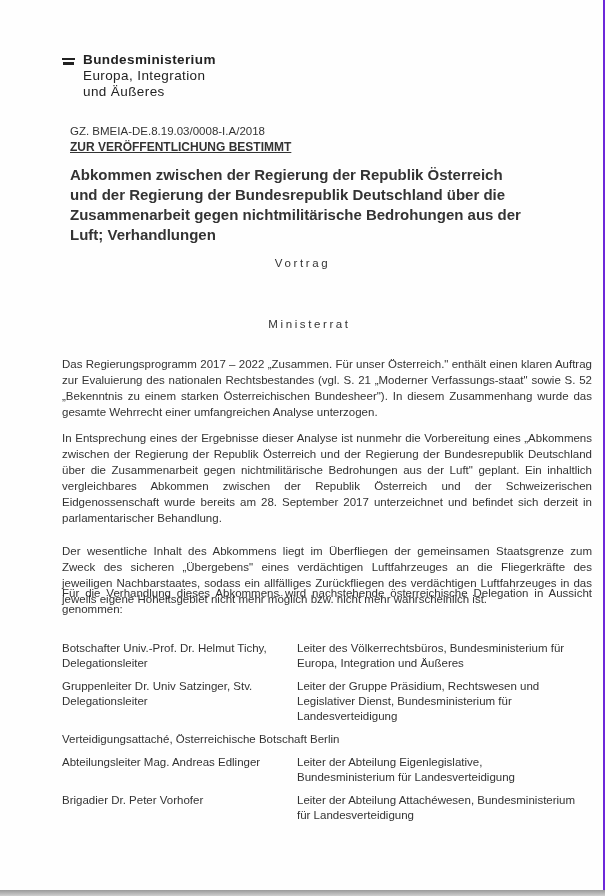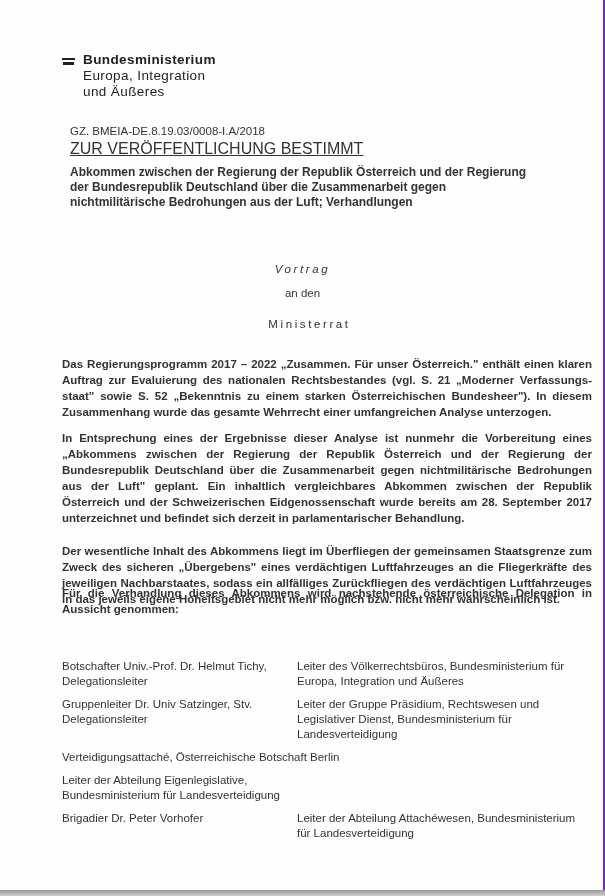--- a/index.html
+++ b/index.html
@@ -21,32 +21,32 @@
   .logo { position: absolute; left: 62px; top: 52px; }
   .logo-mark { position: absolute; left: 0; top: 6px; width: 13px; height: 9px; }
   .logo-mark .bar1 { position: absolute; left: 0; top: 0; width: 13px; height: 2px; background: #222; }
   .logo-mark .bar2 { position: absolute; left: 1px; top: 4px; width: 11px; height: 3px; background: #222; }
   .logo-text {
     position: absolute; left: 21px; top: 0; width: 200px;
     font-size: 13.5px; line-height: 16px; color: #222; letter-spacing: 0.4px;
   }
   .logo-text .l1 { font-weight: bold; }
   .gz { position: absolute; left: 70px; top: 125px; font-size: 11.5px; color: #333; }
-  .pub { position: absolute; left: 70px; top: 140px; font-size: 16px; font-weight: normal; text-decoration: underline; color: #333; }
+  .pub { position: absolute; left: 70px; top: 140px; font-size: 12px; font-weight: bold; text-decoration: underline; color: #333; }
   .title {
     position: absolute; left: 70px; top: 165px; width: 460px;
-    font-size: 12px; line-height: 15px; font-weight: bold; color: #333;
+    font-size: 15px; line-height: 20px; font-weight: bold; color: #333;
   }
   .center { position: absolute; left: 0; width: 605px; text-align: center; color: #333; font-size: 11.5px; }
   .spaced { letter-spacing: 2.6px; }
   .body-text {
     position: absolute; left: 62px; width: 530px;
-    font-size: 11.5px; line-height: 16px; text-align: justify; color: #333; font-weight: bold;
+    font-size: 11.5px; line-height: 16px; text-align: justify; color: #333;
   }
-  .delegation { position: absolute; left: 62px; top: 659px; width: 530px; font-size: 11.5px; line-height: 15px; color: #333; }
+  .delegation { position: absolute; left: 62px; top: 641px; width: 530px; font-size: 11.5px; line-height: 15px; color: #333; }
   .del-row { display: flex; margin-bottom: 8px; }
   .del-name { width: 235px; flex: none; }
   .del-role { width: 280px; }
 </style>
 </head>
 <body>
 
 <div class="page">
 
   <div class="logo">
@@ -59,42 +59,42 @@
       <div>Europa, Integration</div>
       <div>und Äußeres</div>
     </div>
   </div>
 
   <div class="gz">GZ. BMEIA-DE.8.19.03/0008-I.A/2018</div>
   <div class="pub">ZUR VERÖFFENTLICHUNG BESTIMMT</div>
 
   <div class="title">Abkommen zwischen der Regierung der Republik Österreich und der Regierung der Bundesrepublik Deutschland über die Zusammenarbeit gegen nichtmilitärische Bedrohungen aus der Luft; Verhandlungen</div>
 
-  <div class="center spaced" style="top:263px;font-style:italic;">Vortrag</div>
-  <div class="center" style="top:287px;">an den</div>
+  <div class="center spaced" style="top:257px;">Vortrag</div>
   <div class="center spaced" style="top:318px;padding-left:7px;">Ministerrat</div>
 
   <div class="body-text" style="top:356px;">Das Regierungsprogramm 2017 – 2022 „Zusammen. Für unser Österreich." enthält einen klaren Auftrag zur Evaluierung des nationalen Rechtsbestandes (vgl. S. 21 „Moderner Verfassungs-staat" sowie S. 52 „Bekenntnis zu einem starken Österreichischen Bundesheer"). In diesem Zusammenhang wurde das gesamte Wehrrecht einer umfangreichen Analyse unterzogen.</div>
   <div class="body-text" style="top:430px;">In Entsprechung eines der Ergebnisse dieser Analyse ist nunmehr die Vorbereitung eines „Abkommens zwischen der Regierung der Republik Österreich und der Regierung der Bundesrepublik Deutschland über die Zusammenarbeit gegen nichtmilitärische Bedrohungen aus der Luft" geplant. Ein inhaltlich vergleichbares Abkommen zwischen der Republik Österreich und der Schweizerischen Eidgenossenschaft wurde bereits am 28. September 2017 unterzeichnet und befindet sich derzeit in parlamentarischer Behandlung.</div>
   <div class="body-text" style="top:543px;">Der wesentliche Inhalt des Abkommens liegt im Überfliegen der gemeinsamen Staatsgrenze zum Zweck des sicheren „Übergebens" eines verdächtigen Luftfahrzeuges an die Fliegerkräfte des jeweiligen Nachbarstaates, sodass ein allfälliges Zurückfliegen des verdächtigen Luftfahrzeuges in das jeweils eigene Hoheitsgebiet nicht mehr möglich bzw. nicht mehr wahrscheinlich ist.</div>
   <div class="body-text" style="top:585px;">Für die Verhandlung dieses Abkommens wird nachstehende österreichische Delegation in Aussicht genommen:</div>
 
   <div class="delegation">
     <div class="del-row">
       <div class="del-name">Botschafter Univ.-Prof. Dr. Helmut Tichy, Delegationsleiter</div>
       <div class="del-role">Leiter des Völkerrechtsbüros, Bundesministerium für Europa, Integration und Äußeres</div>
     </div>
     <div class="del-row">
       <div class="del-name">Gruppenleiter Dr. Univ Satzinger, Stv. Delegationsleiter</div>
       <div class="del-role">Leiter der Gruppe Präsidium, Rechtswesen und Legislativer Dienst, Bundesministerium für Landesverteidigung</div>
     </div>
     <div class="del-row">
       <div class="del-role">Verteidigungsattaché, Österreichische Botschaft Berlin</div>
     </div>
     <div class="del-row">
+      <div class="del-name">Abteilungsleiter Mag. Andreas Edlinger</div>
       <div class="del-role">Leiter der Abteilung Eigenlegislative, Bundesministerium für Landesverteidigung</div>
     </div>
     <div class="del-row">
       <div class="del-name">Brigadier Dr. Peter Vorhofer</div>
       <div class="del-role">Leiter der Abteilung Attachéwesen, Bundesministerium für Landesverteidigung</div>
     </div>
   </div>
 </div>
 <div class="bottom-edge"></div>
 

